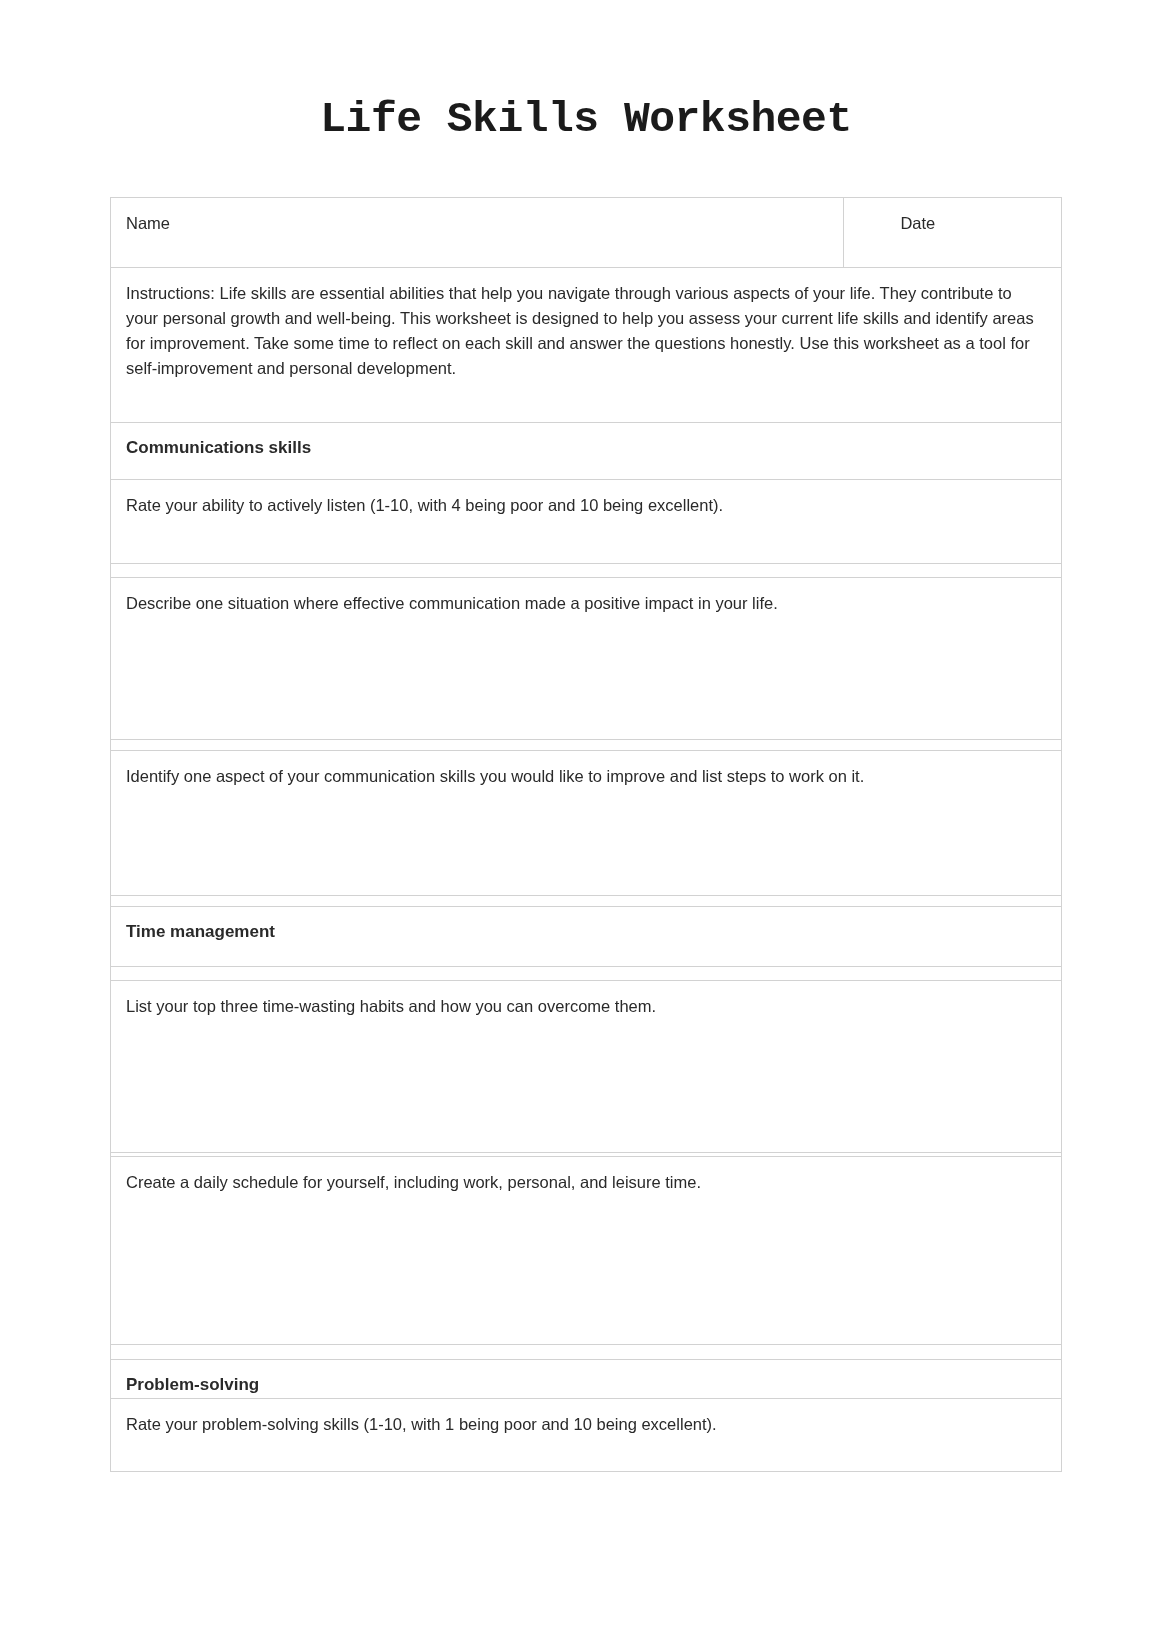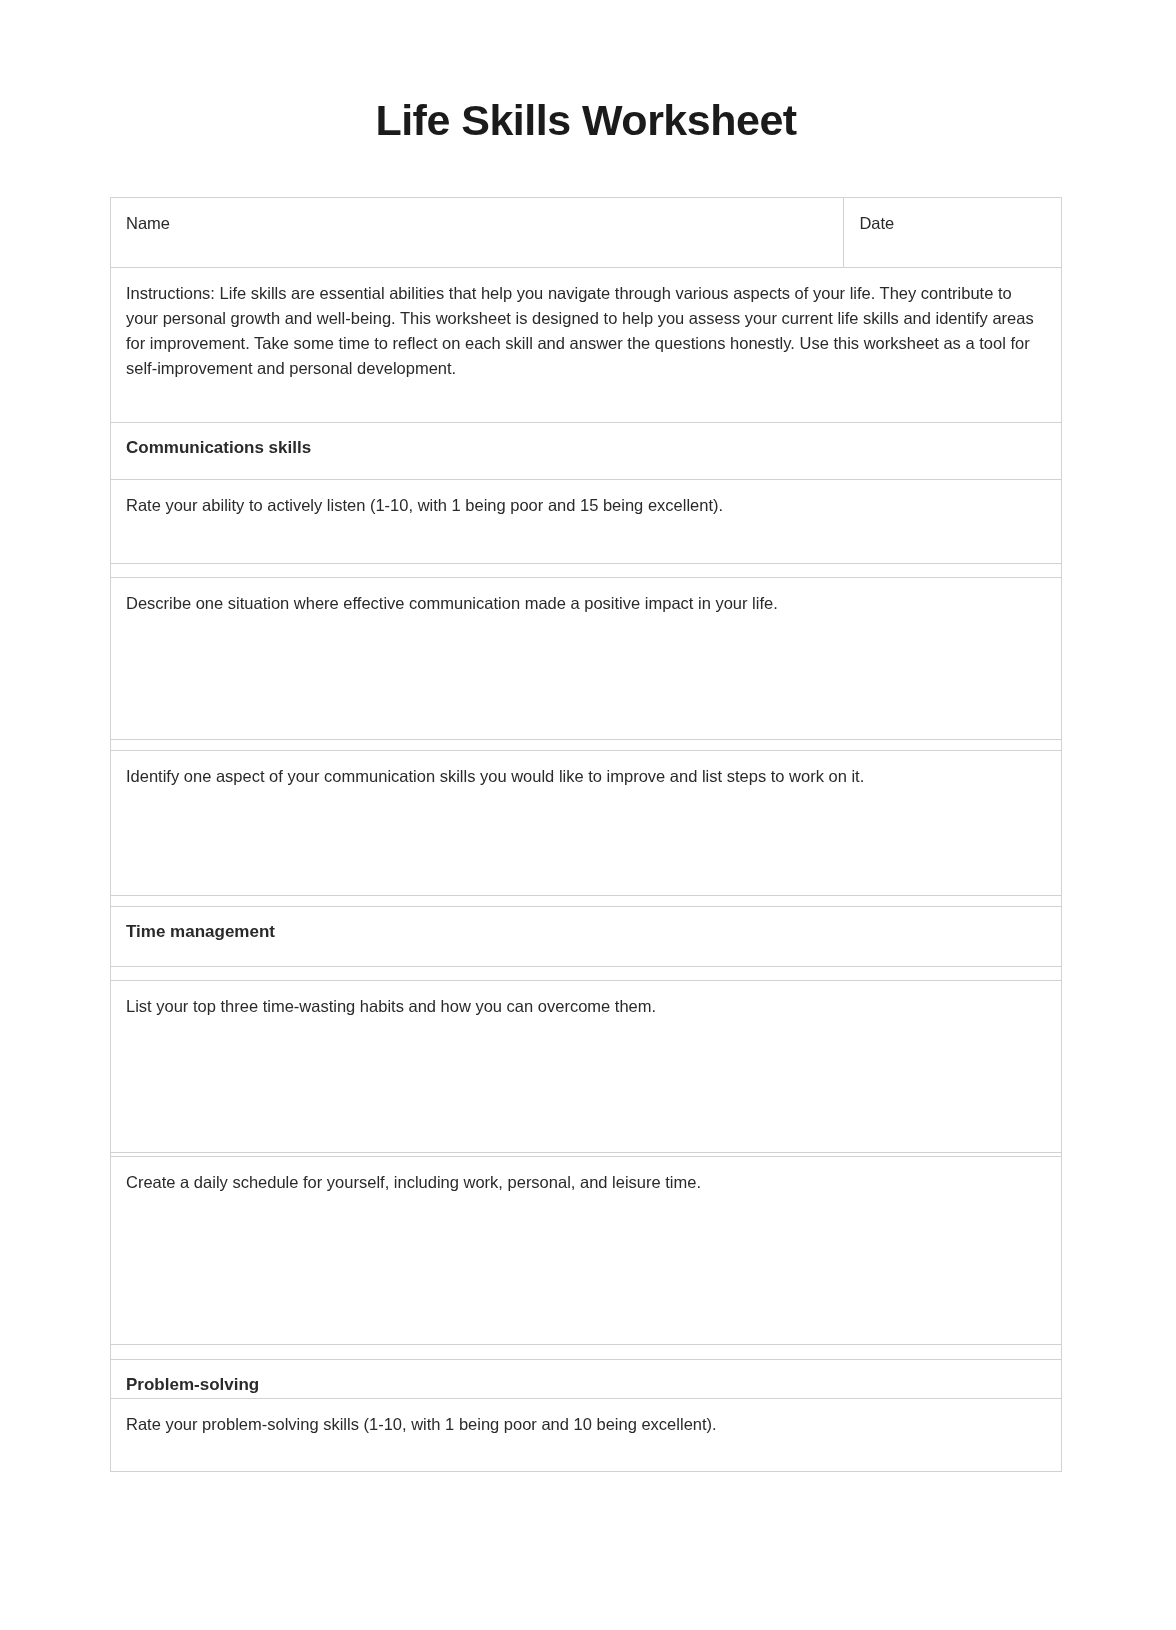--- a/index.html
+++ b/index.html
@@ -9,34 +9,34 @@
     --bg:#ffffff;
   }
   *{box-sizing:border-box;margin:0;padding:0;}
   html,body{background:var(--bg);}
   body{
     width:1176px;height:1630px;overflow:hidden;
     font-family:"Liberation Sans","DejaVu Sans",sans-serif;
     color:var(--text);
   }
   .title-band{
-    margin:97px 0 0 110px;width:952px;text-align:center;
+    margin:97px 0 0 110px;width:952px;text-align:center;font-family:Liberation Mono, monospace;
   }
   h1{
     font-size:43px;line-height:46px;font-weight:bold;color:var(--title);
     letter-spacing:-0.5px;
   }
   .worksheet{
     margin:54px 0 0 110px;width:952px;
     border:1px solid var(--border);background:var(--bg);
   }
   .row{border-bottom:1px solid var(--border);background:var(--bg);}
   .row .label{display:block;}
   
-  .namedate{height:70px;display:flex;}
+  .namedate{height:70px;display:flex;gap:41px;}
   .namedate .cell{padding:13px 15px;font-size:16.5px;line-height:24px;}
   .name-cell{width:77.2%;border-right:1px solid var(--border);}
   .date-cell{flex:1;}
   
   .instructions{height:155px;padding:13px 15px;}
   .instructions p{font-size:16.5px;line-height:25px;}
   
   .section-header{padding:13px 15px;}
   .section-header .header-label{font-size:17px;font-weight:bold;line-height:24px;}
   .question{padding:13px 15px;}
@@ -72,21 +72,21 @@
 
   <div class="row instructions">
     <p class="label">Instructions: Life skills are essential abilities that help you navigate through various aspects of your life. They contribute to your personal growth and well-being. This worksheet is designed to help you assess your current life skills and identify areas for improvement. Take some time to reflect on each skill and answer the questions honestly. Use this worksheet as a tool for self-improvement and personal development.</p>
   </div>
 
   <div id="rows">
       <div class="row section-header" id="header-s0">
     <span class="header-label">Communications skills</span>
   </div>
       <div class="row question" id="row-s0q0">
-    <p class="label">Rate your ability to actively listen (1-10, with 1 being poor and 15 being excellent).</p>
+    <p class="label">Rate your ability to actively listen (1-10, with 4 being poor and 10 being excellent).</p>
   </div>
       <div class="row question" id="row-s0q1">
     <p class="label">Describe one situation where effective communication made a positive impact in your life.</p>
   </div>
       <div class="row question" id="row-s0q2">
     <p class="label">Identify one aspect of your communication skills you would like to improve and list steps to work on it.</p>
   </div>
       <div class="row section-header" id="header-s1">
     <span class="header-label">Time management</span>
   </div>

